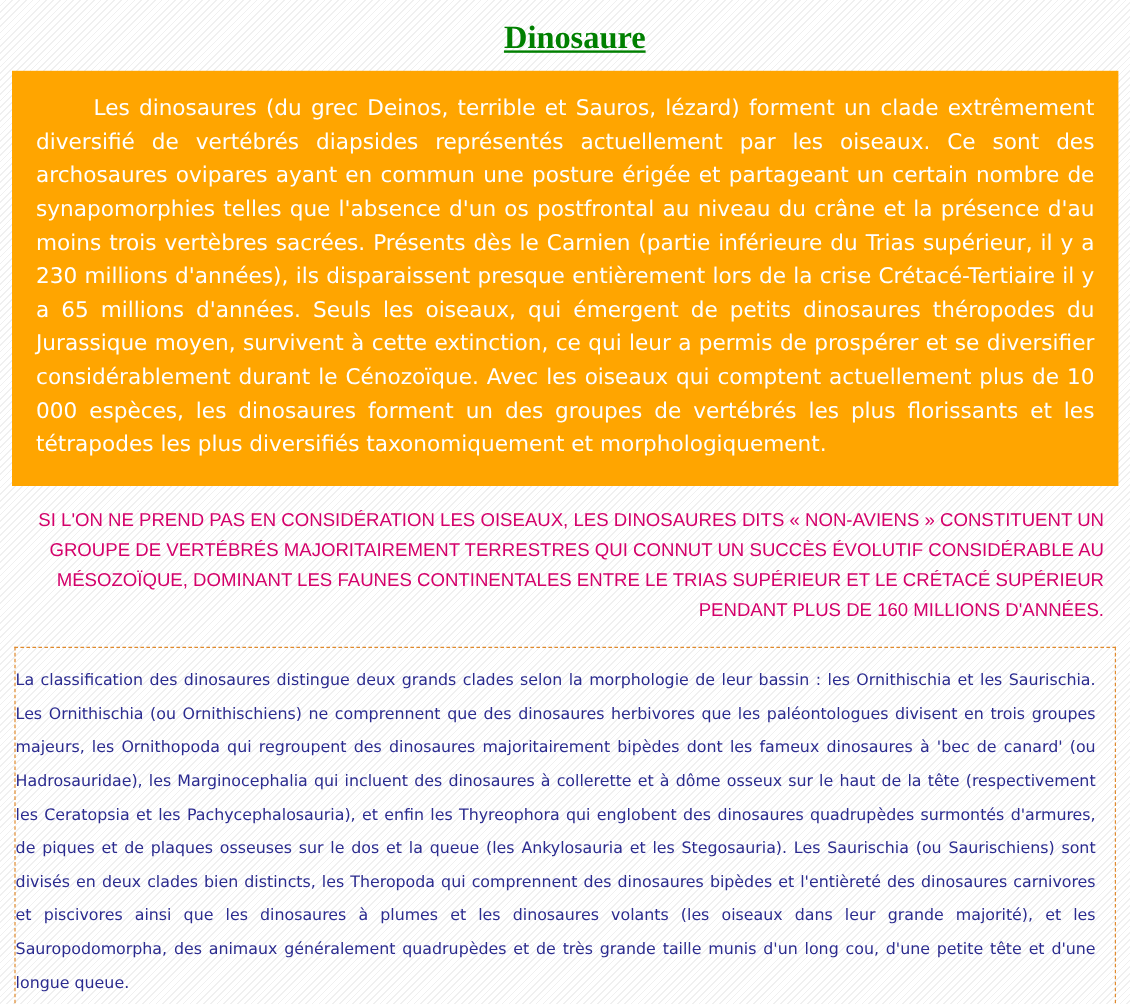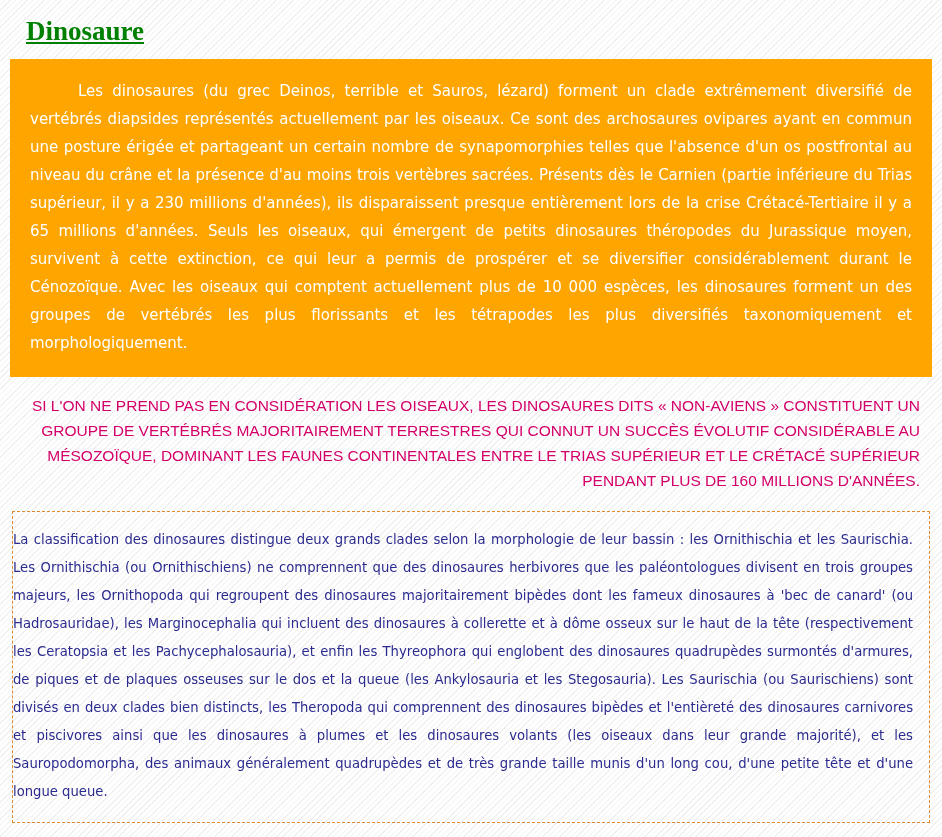--- a/index.html
+++ b/index.html
@@ -27,28 +27,29 @@
   }
 
   h1.title {
     margin: 16px 0 12px 16px;
     font-family: "Liberation Serif", serif;
     font-size: 27px;
     font-weight: bold;
     color: #008000;
     text-decoration: underline;
     letter-spacing: 0px;
+    text-align: center;
   }
 
   .intro-block {
     background-color: #ffa500;
     color: #ffffff;
     padding: 18px 20px 20px 20px;
     box-sizing: border-box;
-    font-size: 15px;
+    font-size: 18px;
     line-height: 28px;
     text-align: justify;
     text-indent: 48px;
     font-family: "DejaVu Sans", sans-serif;
   }
 
   .highlight-block {
     color: #d4006a;
     text-align: right;
     font-family: "Liberation Sans", sans-serif;

